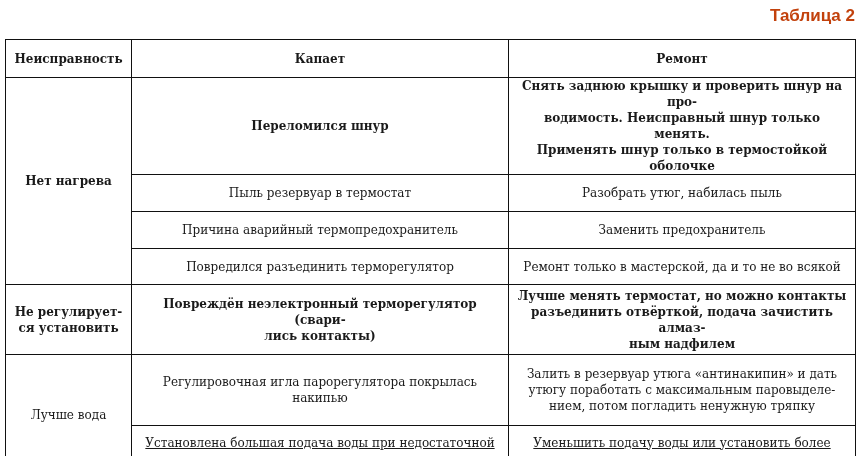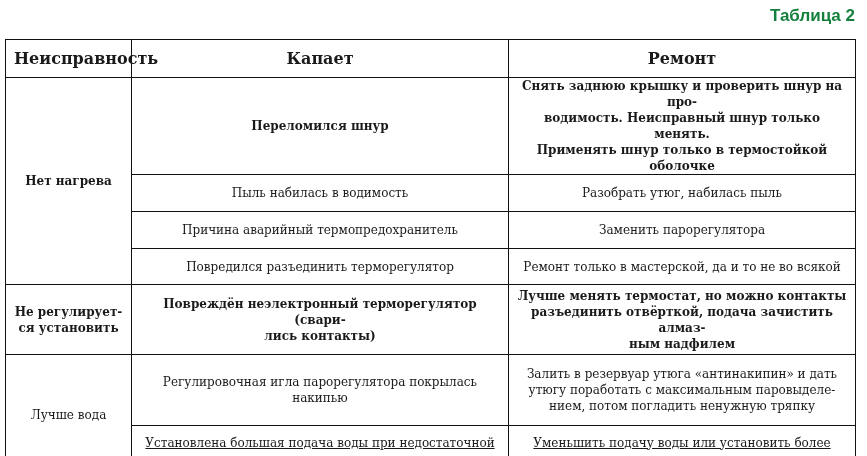--- a/index.html
+++ b/index.html
@@ -15,21 +15,21 @@
       color: #1a1a1a;
       font-family: "DejaVu Serif", "Liberation Serif", serif;
     }
     .table-title {
       position: absolute;
       right: 12px;
       top: 6px;
       font-family: "Liberation Sans", "DejaVu Sans", sans-serif;
       font-weight: bold;
       font-size: 17px;
-      color: #15803d;
+      color: #c2410c;
     }
     table.fault-table {
       position: absolute;
       left: 5px;
       top: 39px;
       width: 850px;
       border-collapse: collapse;
       table-layout: fixed;
       font-size: 12px;
       line-height: 16px;
@@ -37,21 +37,21 @@
     table.fault-table th,
     table.fault-table td {
       border: 1.5px solid #111;
       text-align: center;
       vertical-align: middle;
       padding: 0 8px;
       font-weight: normal;
     }
     table.fault-table th {
       font-weight: bold;
-      font-size: 16px;
+      font-size: 12px;
       height: 37px;
     }
     col.c1 { width: 126px; }
     col.c2 { width: 377px; }
     col.c3 { width: 347px; }
     tr.h70 td { height: 69px; font-weight: bold; }
     tr.h37 td { height: 36px; }
     tr.h36 td { height: 35px; }
     tr.h50 td { height: 49px; text-decoration: underline; }
     tr.h71 td { height: 70px; }
@@ -77,26 +77,26 @@
   </thead>
   <tbody>
     <tr class="h70">
       <td rowspan="4" class="multiline">Нет нагрева</td>
       <td class="multiline">Переломился шнур</td>
       <td class="multiline">Снять заднюю крышку и проверить шнур на про-
 водимость. Неисправный шнур только менять.
 Применять шнур только в термостойкой оболочке</td>
     </tr>
     <tr class="h37">
-      <td class="multiline">Пыль набилась в водимость</td>
+      <td class="multiline">Пыль резервуар в термостат</td>
       <td class="multiline">Разобрать утюг, набилась пыль</td>
     </tr>
     <tr class="h37">
       <td class="multiline">Причина аварийный термопредохранитель</td>
-      <td class="multiline">Заменить парорегулятора</td>
+      <td class="multiline">Заменить предохранитель</td>
     </tr>
     <tr class="h36">
       <td class="multiline">Повредился разъединить терморегулятор</td>
       <td class="multiline">Ремонт только в мастерской, да и то не во всякой</td>
     </tr>
     <tr class="h70">
       <td class="multiline">Не регулирует-
 ся установить</td>
       <td class="multiline">Повреждён неэлектронный терморегулятор (свари-
 лись контакты)</td>

